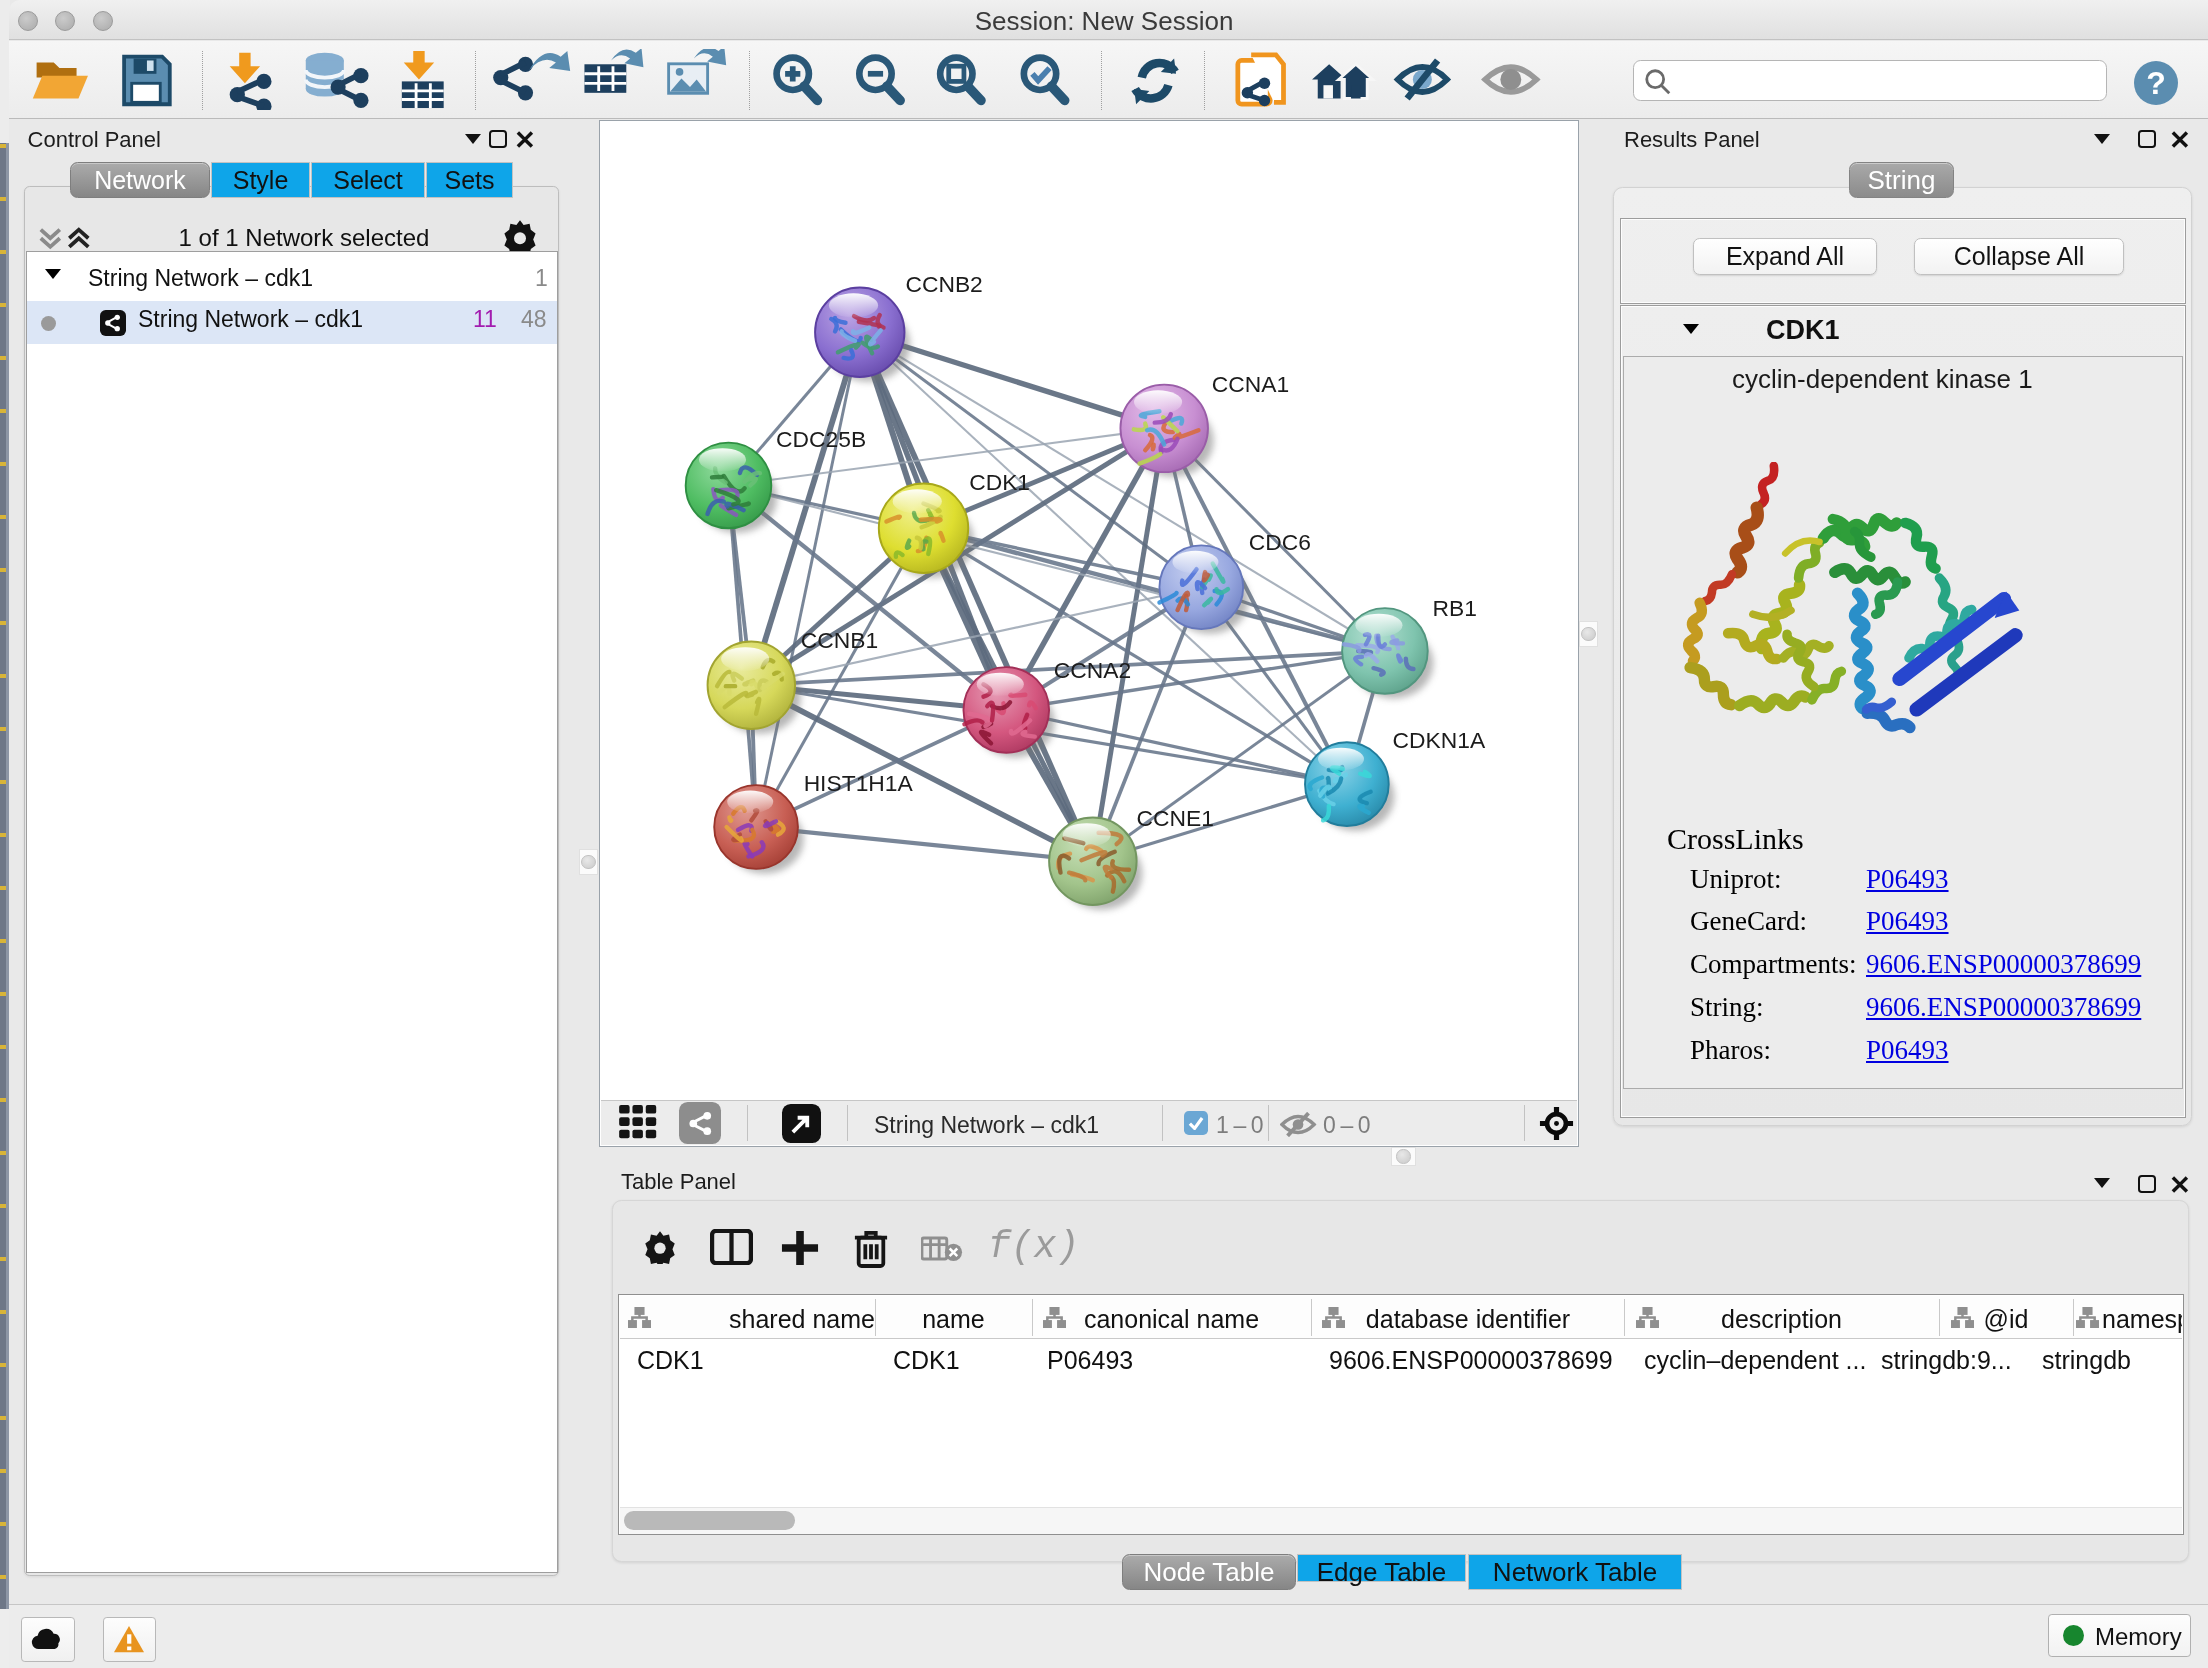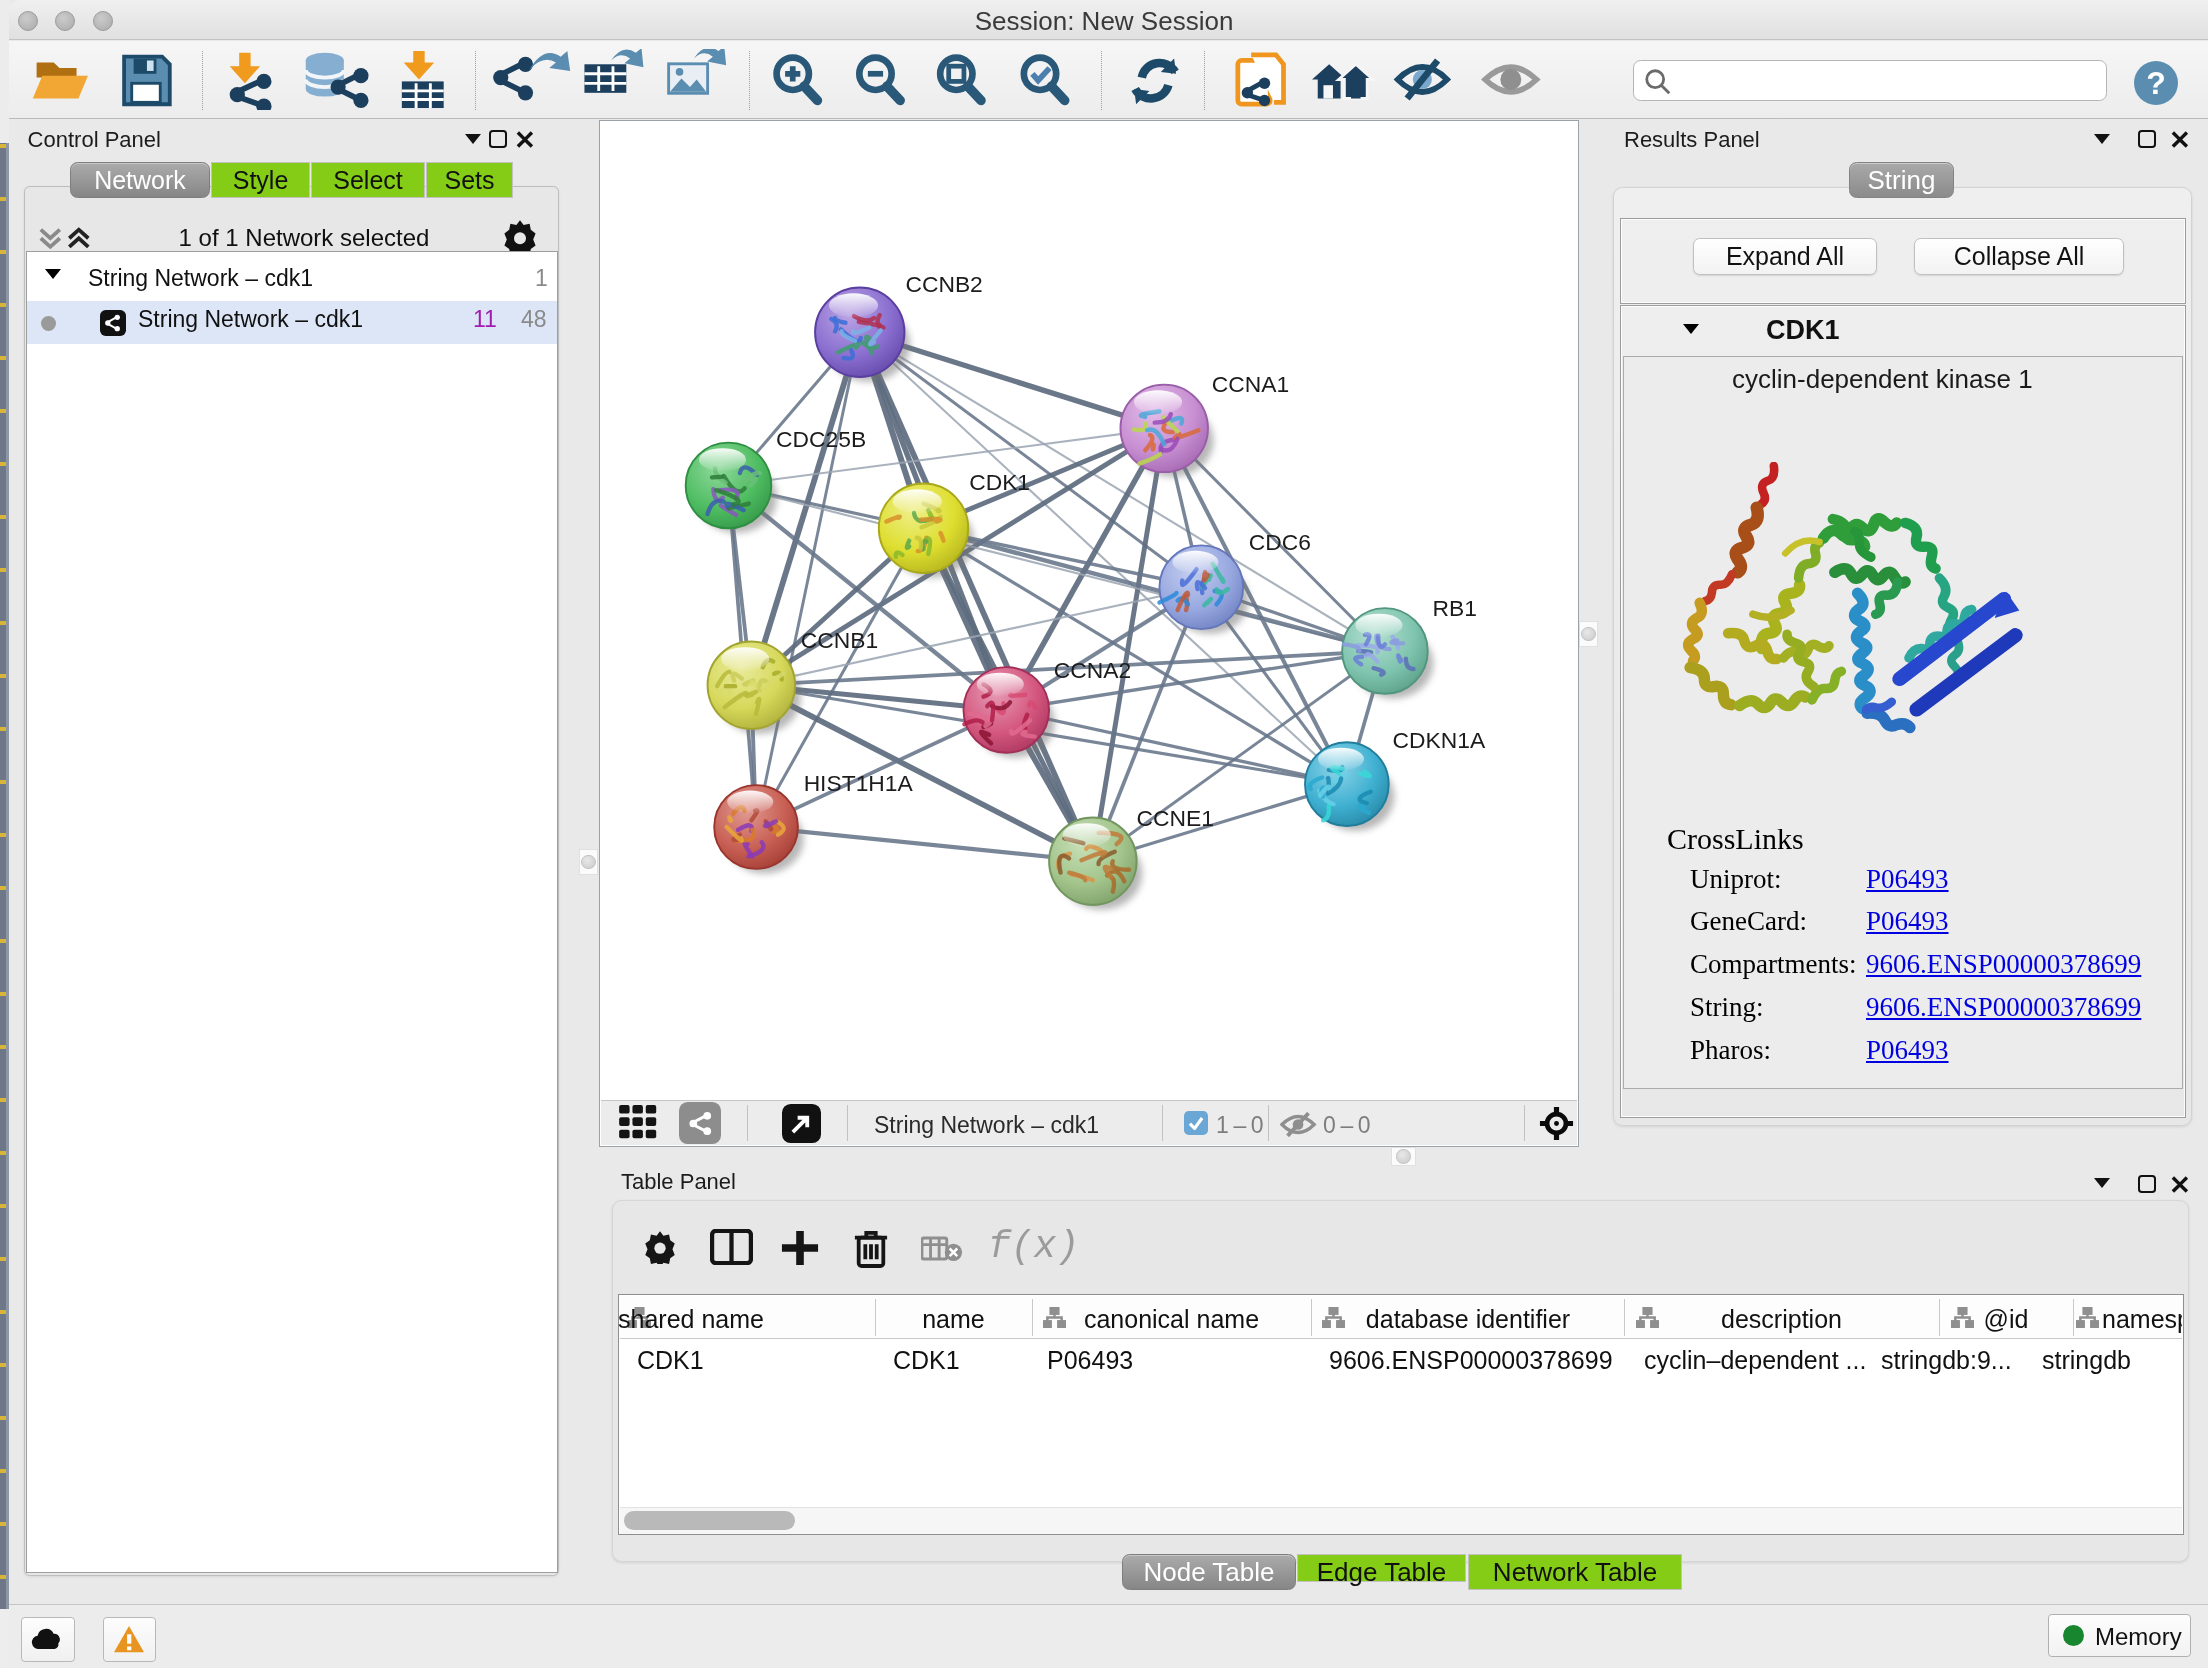--- a/index.html
+++ b/index.html
@@ -1,21 +1,21 @@
 <!DOCTYPE html>
 <html style="font-size:15px"><head><meta charset="utf-8"><title>Session: New Session</title><style>
 *{margin:0;padding:0;box-sizing:border-box}
 html,body{width:2208px;height:1668px;overflow:hidden;background:#e9e9e9;
  font-family:"Liberation Sans",sans-serif;-webkit-font-smoothing:antialiased}
 .abs{position:absolute}
 .panel-title{font-size:22px;color:#1c1c1c}
 .tri{width:0;height:0;border-left:8.6px solid transparent;border-right:8.6px solid transparent;border-top:10.5px solid #111}
 .winsq{width:18px;height:18px;border:2.9px solid #111;border-radius:3.8px;background:transparent}
 .winx{font-size:26px;font-weight:bold;color:#111;line-height:18px}
-.tab{position:absolute;height:36px;background:#84cc16;border:1px solid #c2c2c2;color:#111;
+.tab{position:absolute;height:36px;background:#0ea5e9;border:1px solid #c2c2c2;color:#111;
  text-align:center;font-size:25px;line-height:34px}
 .tab.sel{background:linear-gradient(#ababab,#868686);color:#fff;border-color:#7e7e7e;border-radius:7.6px;
  box-shadow:inset 0 1px 0 rgba(255,255,255,.35)}
 .btn{position:absolute;background:linear-gradient(#ffffff,#f2f2f2);border:1px solid #c0c0c0;border-radius:6.7px;
  font-size:25px;color:#111;text-align:center;box-shadow:0 1px 1.9px rgba(0,0,0,.12)}
 .sep-v{position:absolute;width:0;border-left:1.9px dotted #9f9f9f}
 .handle{position:absolute;background:#fbfbfb;border:1px solid #e0e0e0;display:flex;align-items:center;justify-content:center}
 .handle i{display:block;border-radius:50%;background:radial-gradient(circle at 40% 35%,#e8e8e8,#c9c9c9);border:1px solid #c2c2c2}
 </style></head>
 <body>
@@ -683,21 +683,21 @@
 <div class="abs" style="left:988px;top:1225px;font-family:Liberation Mono, monospace;font-style:italic;font-size:38px;color:#9b9b9b">f(x)</div>
 
 <div class="abs" style="left:618px;top:1294px;width:1566px;height:241px;background:#fff;border:1.9px solid #8f8f8f"></div>
 <div class="abs" style="left:620px;top:1296px;width:1562px;height:43px;background:#fdfdfd;border-bottom:1px solid #c9c9c9"></div>
 <svg class="abs" style="left:628px;top:1307px" width="23" height="21" viewBox="0 0 24 22" fill="none" stroke="#8f8f8f" stroke-width="2.6">
     <rect x="8" y="1" width="8" height="6" fill="#8f8f8f"></rect>
     <rect x="1" y="15" width="7" height="6" fill="#8f8f8f"></rect>
     <rect x="16" y="15" width="7" height="6" fill="#8f8f8f"></rect>
     <path d="M12 7 v4 M12 11 H4.5 V15 M12 11 h7.5 V15"></path>
   </svg>
-<div class="abs" style="left:618px;top:1305px;width:257px;text-align:left;font-size:25px;color:#111">shared name</div>
+<div class="abs" style="left:618px;top:1305px;width:257px;text-align:right;font-size:25px;color:#111">shared name</div>
 <div class="abs" style="left:875px;top:1299px;width:0;height:37px;border-left:1px solid #c9c9c9"></div>
 <div class="abs" style="left:875px;top:1305px;width:157px;text-align:center;font-size:25px;color:#111">name</div>
 <div class="abs" style="left:1032px;top:1299px;width:0;height:37px;border-left:1px solid #c9c9c9"></div>
 <svg class="abs" style="left:1043px;top:1307px" width="23" height="21" viewBox="0 0 24 22" fill="none" stroke="#8f8f8f" stroke-width="2.6">
     <rect x="8" y="1" width="8" height="6" fill="#8f8f8f"></rect>
     <rect x="1" y="15" width="7" height="6" fill="#8f8f8f"></rect>
     <rect x="16" y="15" width="7" height="6" fill="#8f8f8f"></rect>
     <path d="M12 7 v4 M12 11 H4.5 V15 M12 11 h7.5 V15"></path>
   </svg>
 <div class="abs" style="left:1032px;top:1305px;width:279px;text-align:center;font-size:25px;color:#111">canonical name</div>

